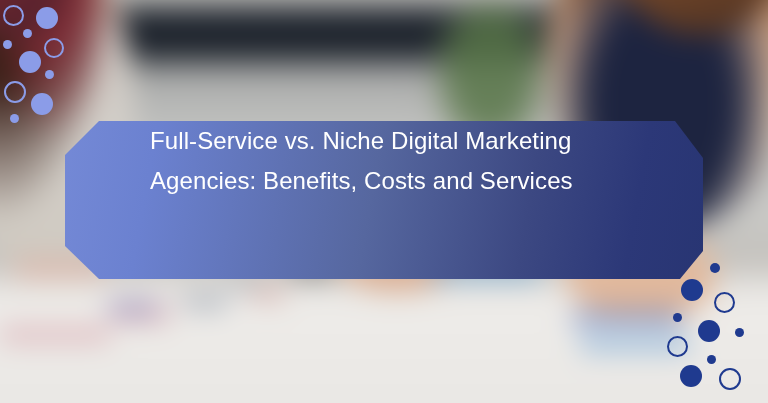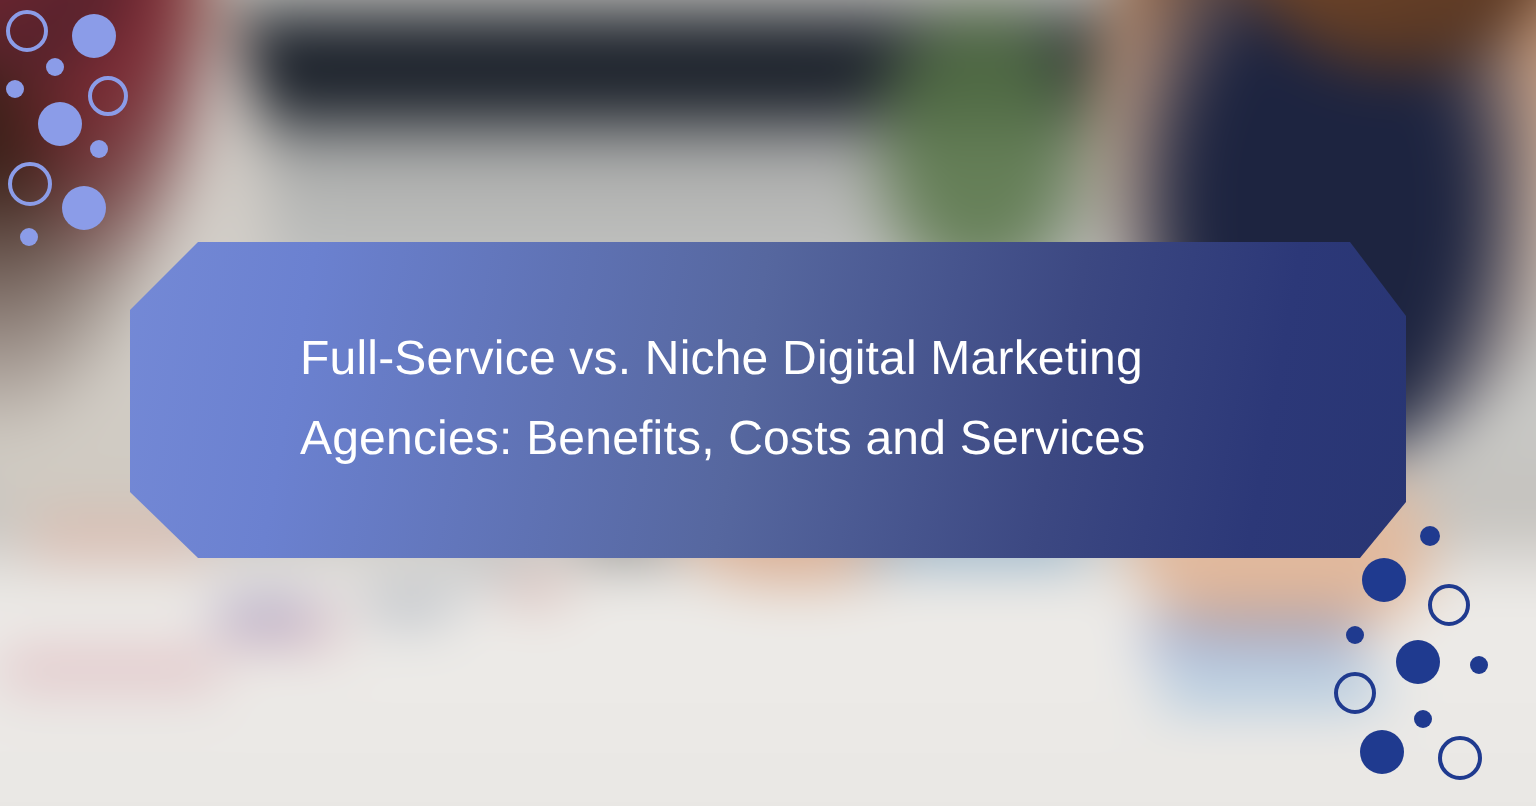--- a/index.html
+++ b/index.html
@@ -173,21 +173,20 @@
       34px 0,
       calc(100% - 28px) 0,
       100% 37px,
       100% calc(100% - 28px),
       calc(100% - 23px) 100%,
       34px 100%,
       0 calc(100% - 33px),
       0 34px
     );
     display: flex;
-    align-items: center;
   }
 
   .banner-title {
     margin: 0;
     padding: 0 40px 0 85px;
     color: #ffffff;
     font-family: "Liberation Sans", sans-serif;
     font-size: 24px;
     font-weight: 400;
     line-height: 40px;

